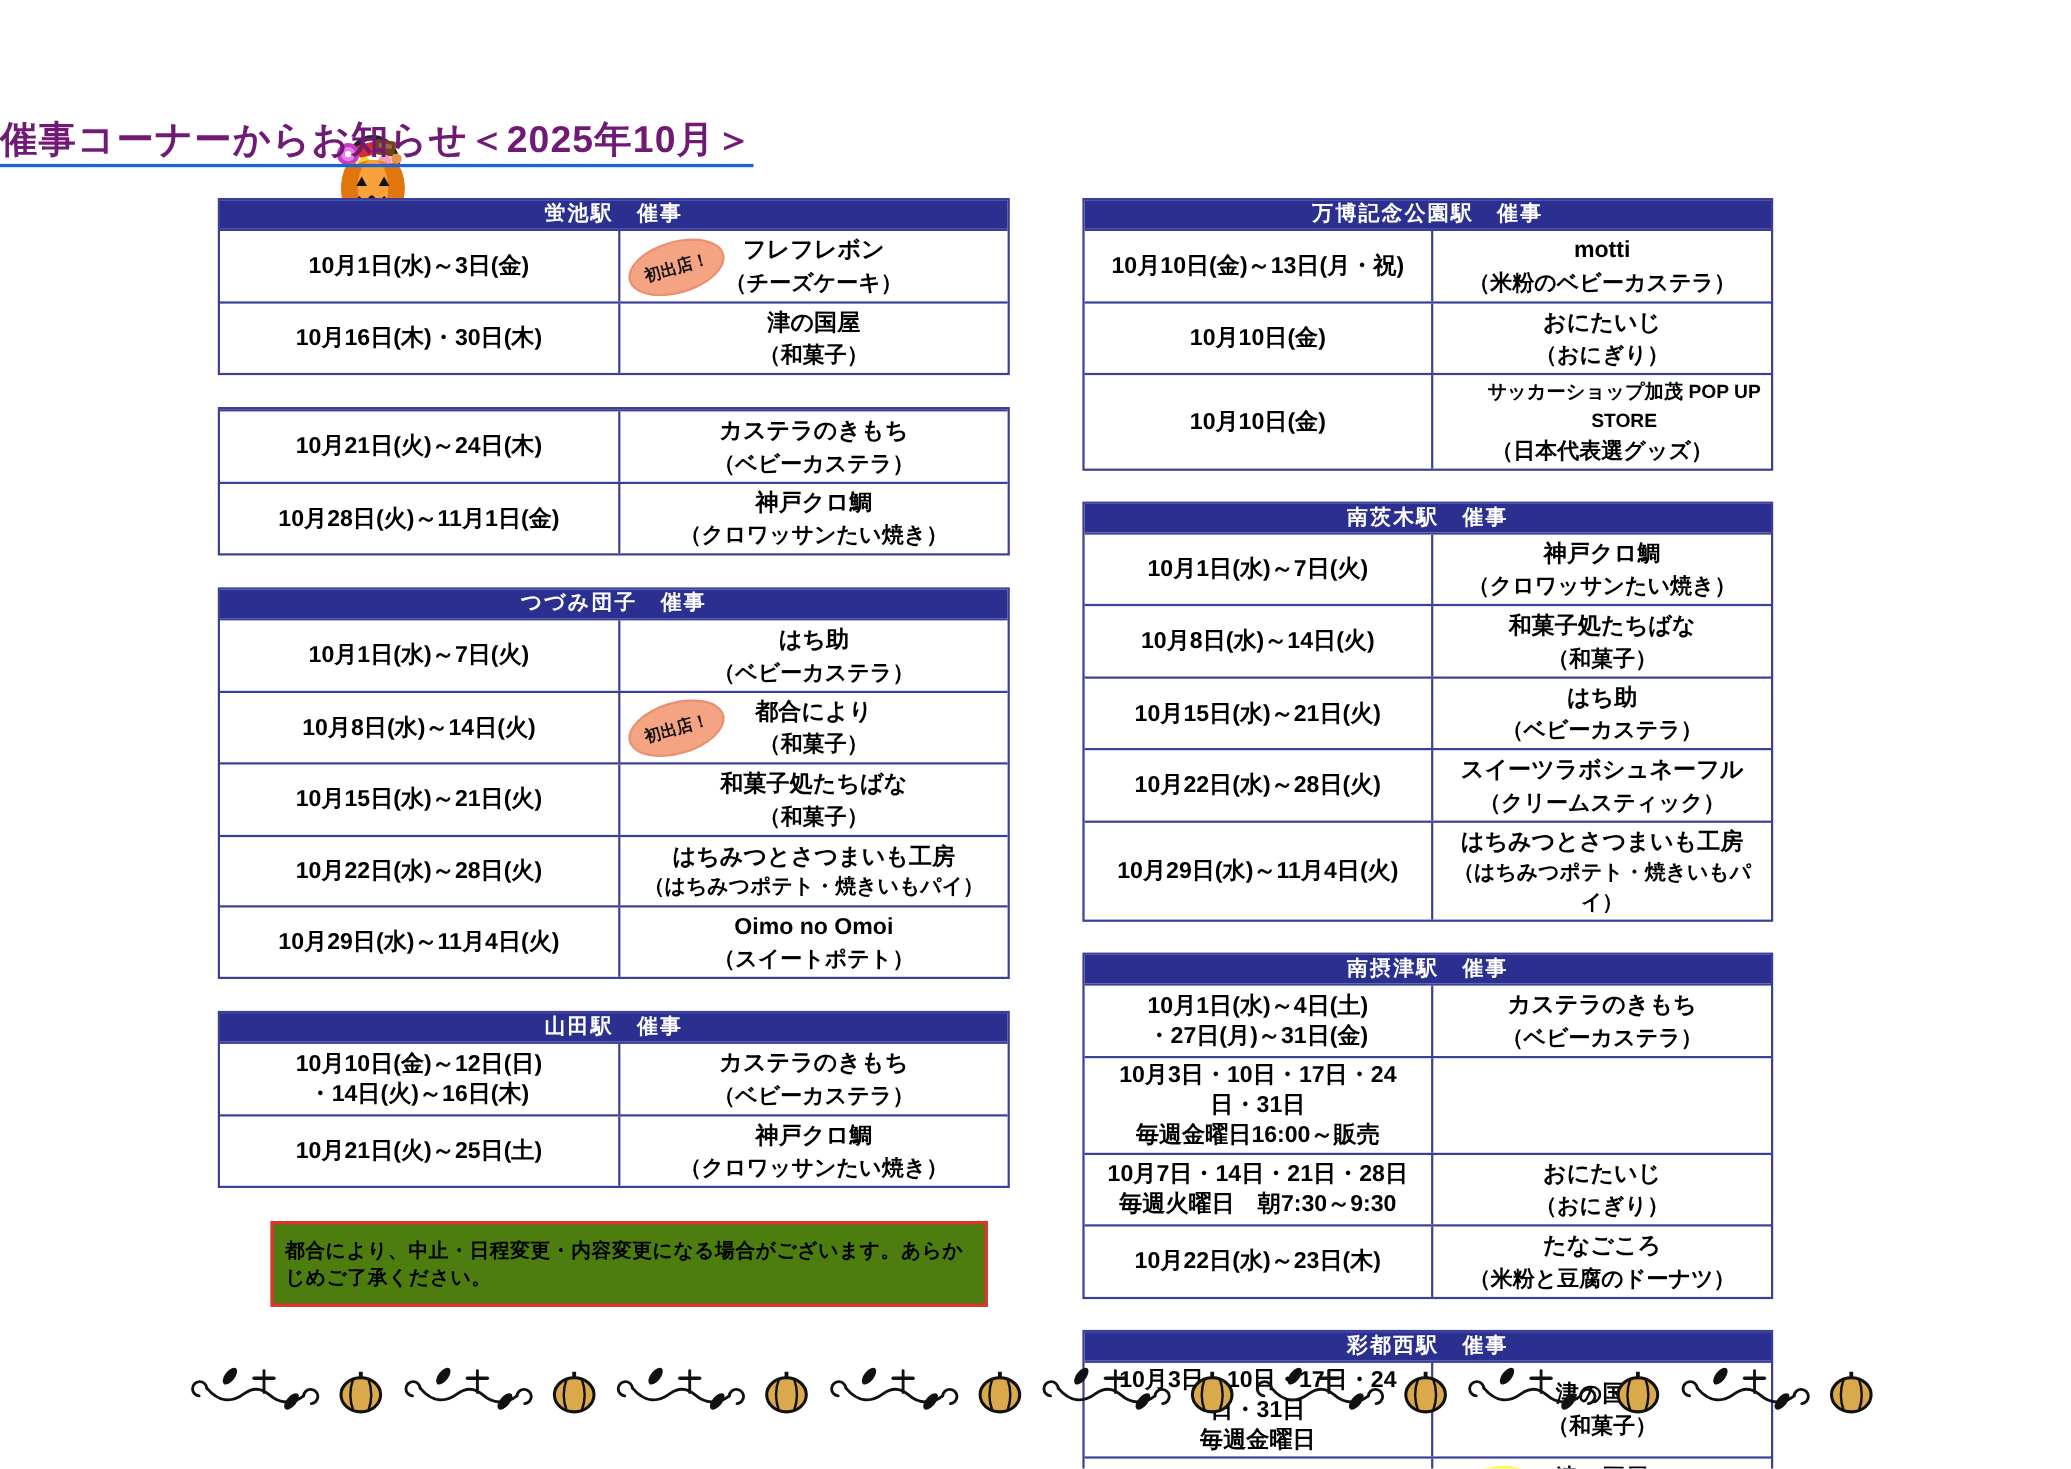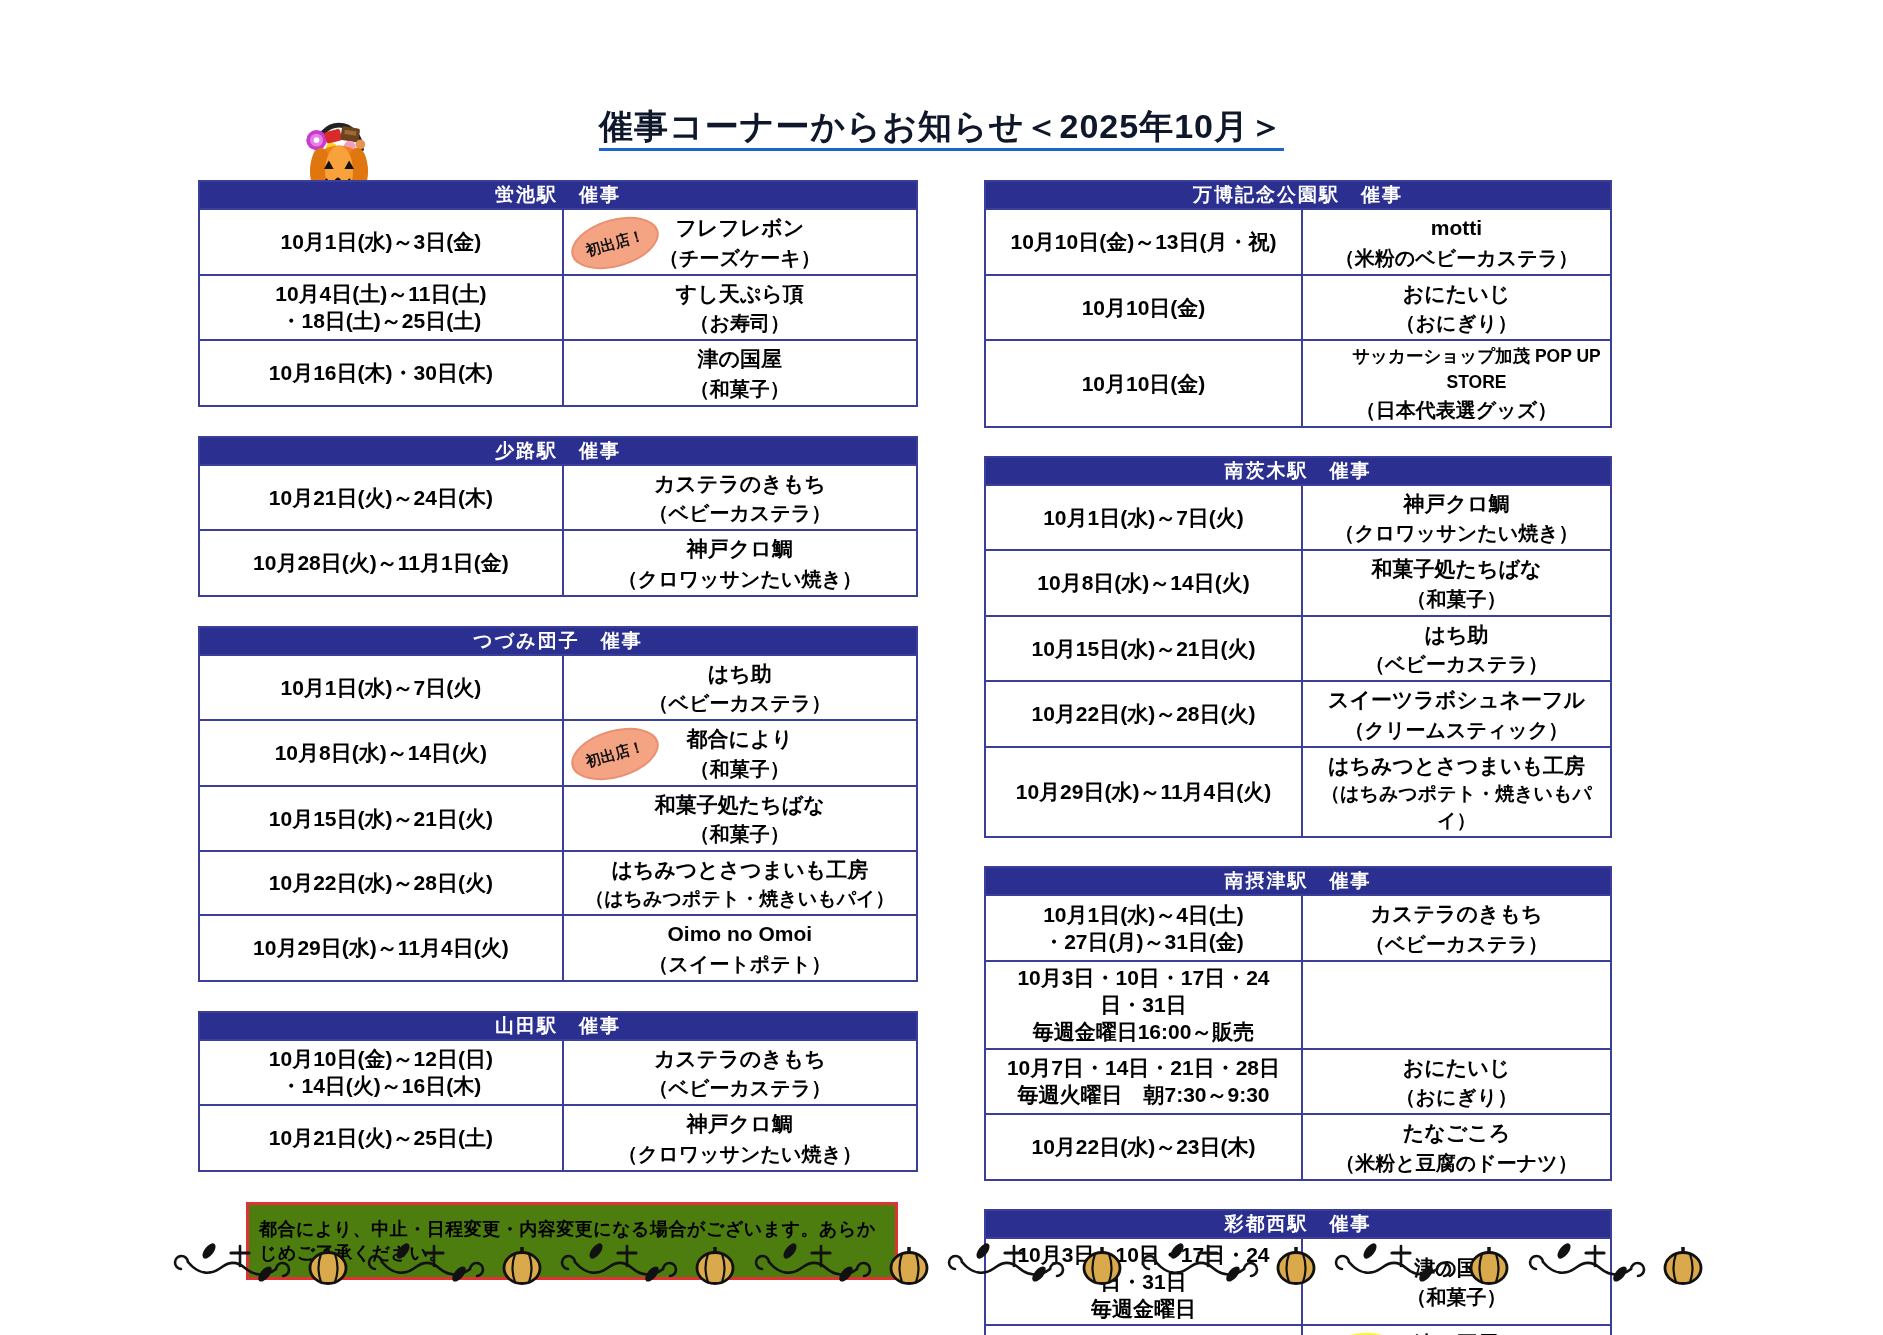--- a/index.html
+++ b/index.html
@@ -3,22 +3,22 @@
 <meta charset="utf-8">
 <style>
   html,body{margin:0;padding:0;}
   body{
     width:1883px;height:1335px;position:relative;background:#ffffff;
     font-family:"Liberation Sans","DejaVu Sans",sans-serif;
     font-weight:bold;color:#000;overflow:hidden;
   }
   
   .page-title{
-    position:absolute;left:0;right:0;top:104px;text-align:center;
-    font-size:34px;letter-spacing:1px;color:#0f172a;
+    position:absolute;left:0;right:0;top:104px;text-align:left;
+    font-size:34px;letter-spacing:1px;color:#701a75;
   }
   .page-title span{border-bottom:3px solid #1B66CC;padding-bottom:3px;}
   .basket-icon{position:absolute;left:300px;top:108px;width:78px;height:90px;}
   
   .col{position:absolute;top:180px;display:flex;flex-direction:column;}
   .col-left{left:198px;width:720px;gap:29px;}
   .col-right{left:984px;width:628px;gap:28px;}
   
   .station-table{border:2px solid #3B3F99;background:#fff;}
   .t-header{
@@ -99,40 +99,29 @@
           <div>10月1日(水)～3日(金)</div>
         </div>
         <div class="shop-cell">
           <span class="badge badge-first">初出店！</span>
           <div class="shop-name ">フレフレボン</div>
           <div class="shop-cat ">（チーズケーキ）</div>
         </div>
       </div>
       <div class="t-row">
         <div class="date-cell">
-          <div>10月4日(土)～11日(土)</div>
-          <div>・18日(土)～25日(土)</div>
-        </div>
-        <div class="shop-cell">
-          <div class="shop-name ">すし天ぷら頂</div>
-          <div class="shop-cat ">（お寿司）</div>
-        </div>
-      </div>
-      <div class="t-row">
-        <div class="date-cell">
           <div>10月16日(木)・30日(木)</div>
         </div>
         <div class="shop-cell">
           <div class="shop-name ">津の国屋</div>
           <div class="shop-cat ">（和菓子）</div>
         </div>
       </div>
     </section>
     <section class="station-table">
-      <div class="t-header">少路駅　催事</div>
       <div class="t-row">
         <div class="date-cell">
           <div>10月21日(火)～24日(木)</div>
         </div>
         <div class="shop-cell">
           <div class="shop-name ">カステラのきもち</div>
           <div class="shop-cat ">（ベビーカステラ）</div>
         </div>
       </div>
       <div class="t-row">

